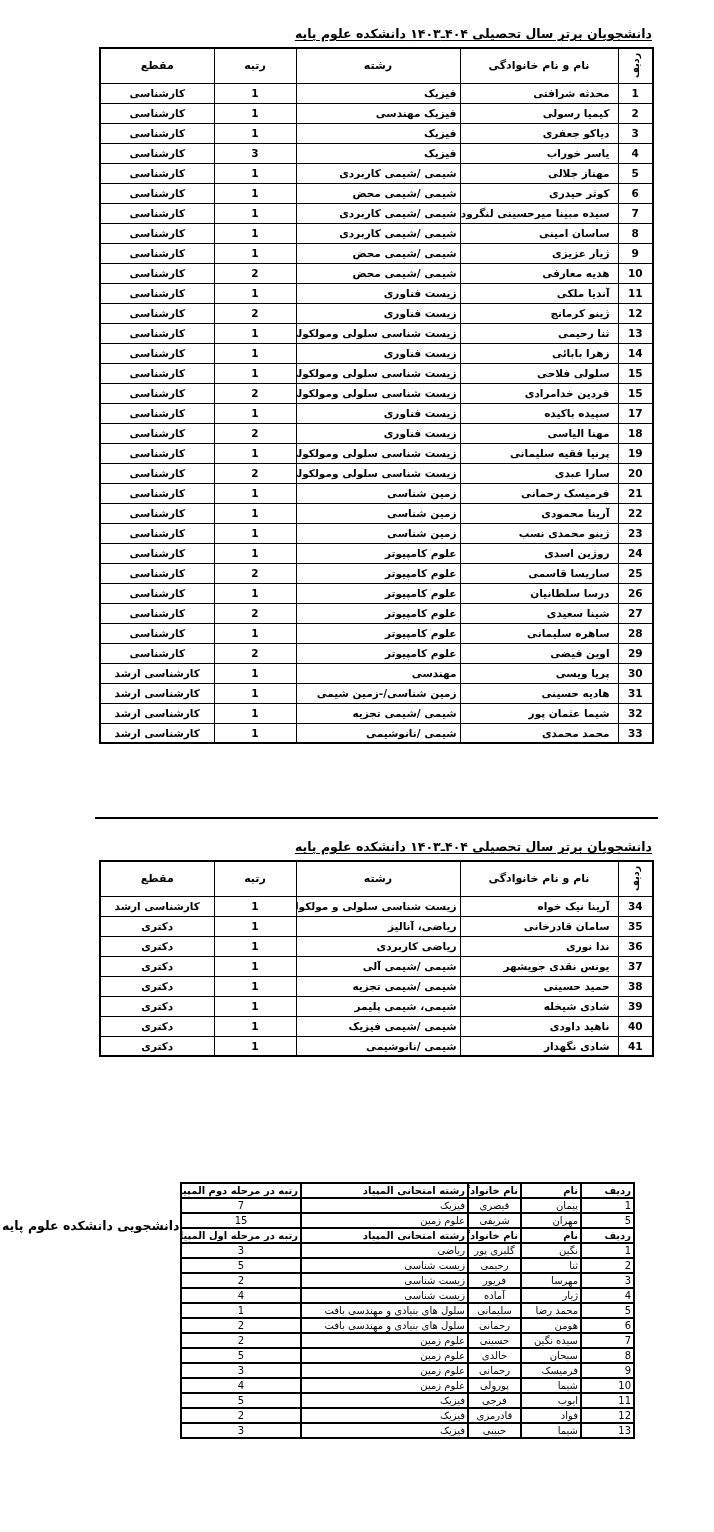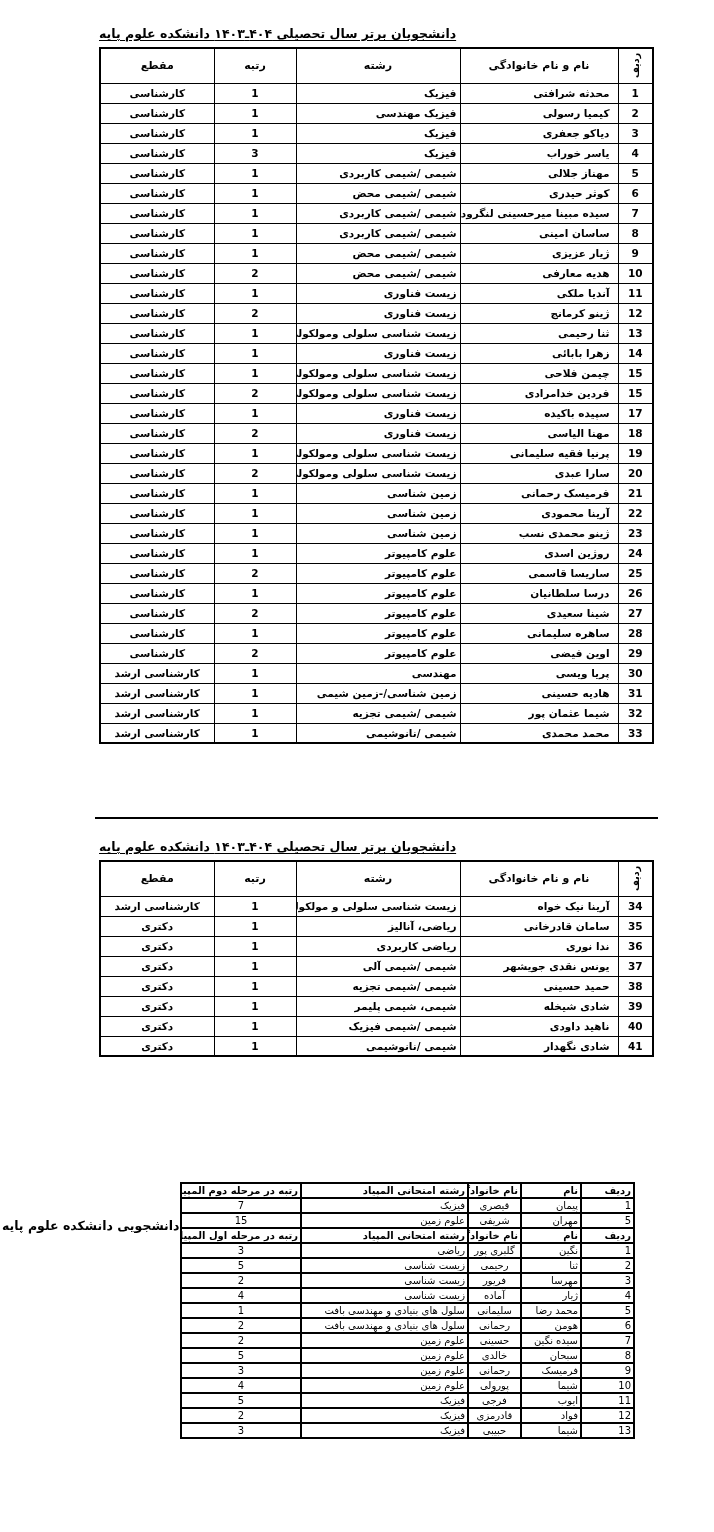--- a/index.html
+++ b/index.html
@@ -4,21 +4,21 @@
 <style>
   html,body{margin:0;padding:0;}
   body{
     width:714px;height:1532px;background:#ffffff;
     font-family:"DejaVu Sans","Liberation Sans",sans-serif;
     color:#000;direction:rtl;position:relative;overflow:hidden;
   }
   .page{position:relative;width:714px;height:1532px;background:#fff;}
 
   .title{position:absolute;font-weight:bold;font-size:12.5px;line-height:1.2;white-space:nowrap;}
-  .centered{text-align:left;}
+  .centered{text-align:right;}
   .underlined{text-decoration:underline;text-underline-offset:2px;}
 
   .t1-title{top:26px;left:99px;width:553px;}
   .t2-title{top:839px;left:99px;width:553px;}
   .t3-title{top:1218px;right:229px;text-align:right;}
 
   table{position:absolute;border-collapse:collapse;table-layout:fixed;background:#fff;}
 
   
   .ranking-table{border:2px solid #000;font-weight:bold;font-size:10.5px;}
@@ -169,21 +169,21 @@
         </tr>
         <tr>
           <td class="c-no">14</td>
           <td class="c-name">زهرا بابائی</td>
           <td class="c-major">زیست فناوری</td>
           <td class="c-rank">1</td>
           <td class="c-level">کارشناسی</td>
         </tr>
         <tr>
           <td class="c-no">15</td>
-          <td class="c-name">چیمن فلاحی</td>
+          <td class="c-name">سلولی فلاحی</td>
           <td class="c-major">زیست شناسی سلولی ومولکولی</td>
           <td class="c-rank">1</td>
           <td class="c-level">کارشناسی</td>
         </tr>
         <tr>
           <td class="c-no">15</td>
           <td class="c-name">فردین خدامرادی</td>
           <td class="c-major">زیست شناسی سلولی ومولکولی</td>
           <td class="c-rank">2</td>
           <td class="c-level">کارشناسی</td>

